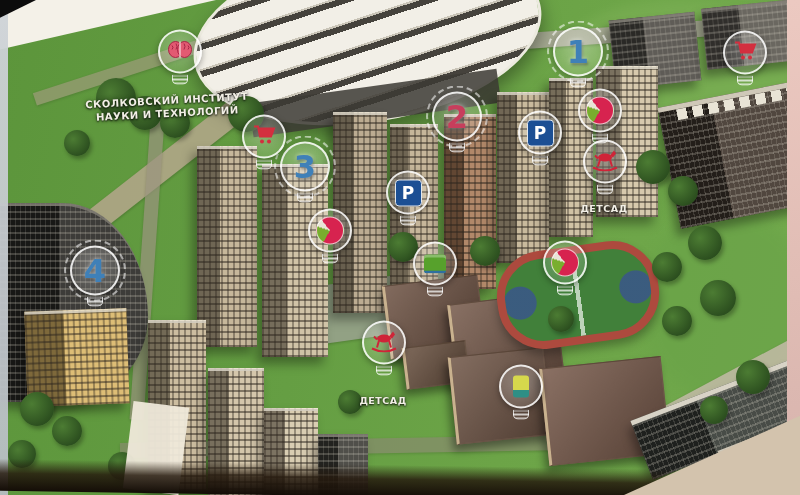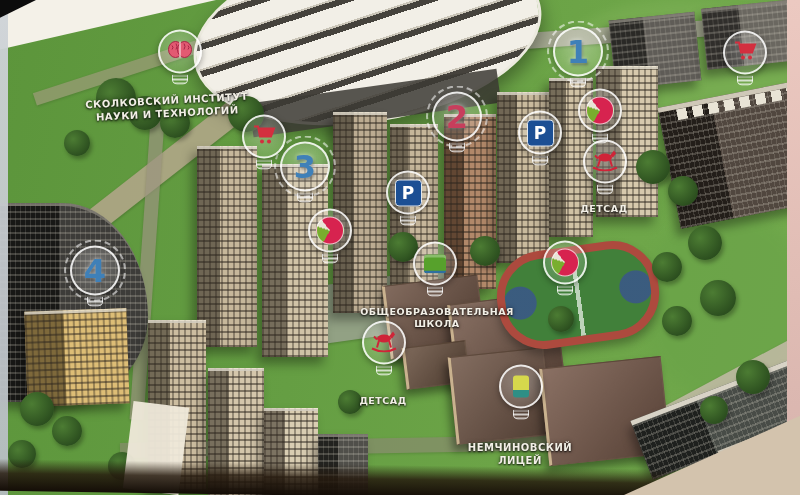--- a/index.html
+++ b/index.html
@@ -283,31 +283,27 @@
     <div class="bulb-base"></div>
   </div>
   <div class="mlabel" style="left:383px;top:395px">ДЕТСАД</div>
 
   <div class="marker" style="left:435px;top:269px">
     <div class="bulb">
         <span class="book"></span>
       </div>
     <div class="bulb-base"></div>
   </div>
-  <div class="mlabel" style="left:437px;top:306px">ОБЩЕОБРАЗОВАТЕЛЬНАЯ
-ШКОЛА</div>
 
   <div class="marker" style="left:521px;top:392px">
     <div class="bulb">
         <span class="lyc"></span>
       </div>
     <div class="bulb-base"></div>
   </div>
-  <div class="mlabel" style="left:520px;top:442px;font-size:10px">НЕМЧИНОВСКИЙ
-ЛИЦЕЙ</div>
 
   <div class="abs edge-wedge"></div>
   <div class="abs edge-corner"></div>
   <div class="abs edge-left"></div>
   <div class="abs edge-right"></div>
   <div class="abs edge-bottom"></div>
   <div class="abs edge-br"></div>
 
   <div class="abs" style="left:128px;top:404px;width:56px;height:88px;background:#efe9da;opacity:.95;transform:rotate(7deg);z-index:40"></div>
   <div class="abs wm">

